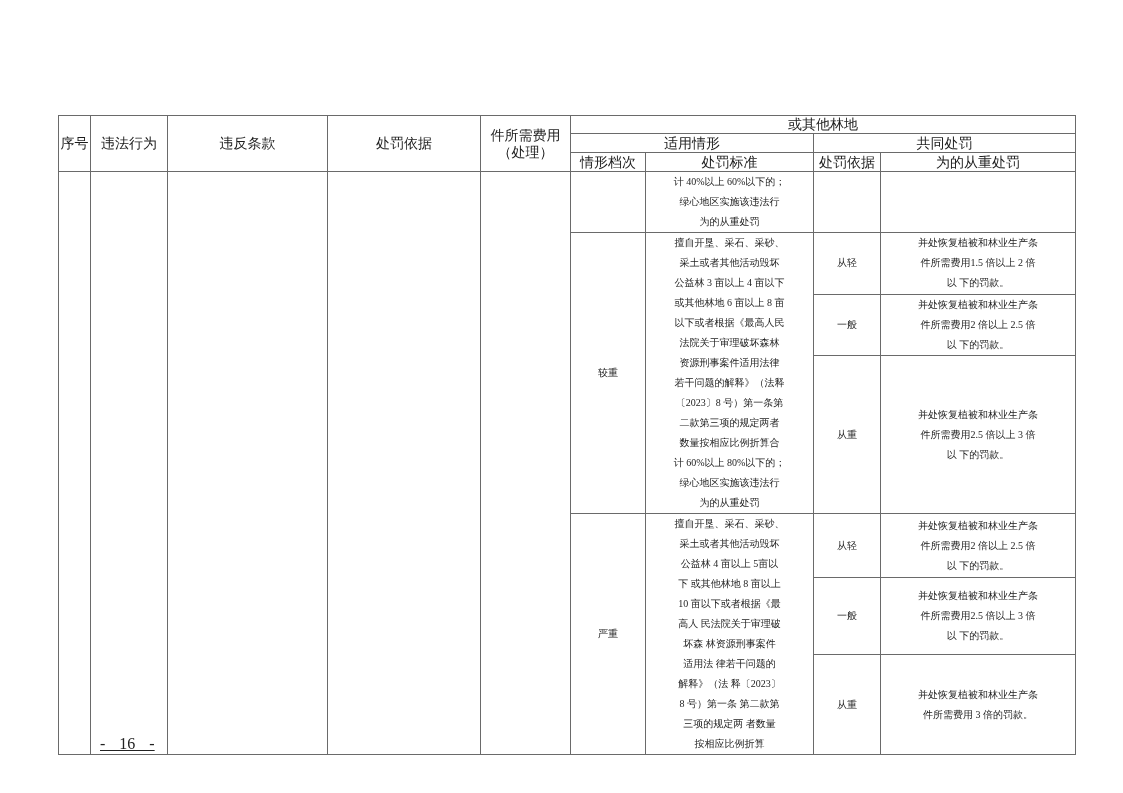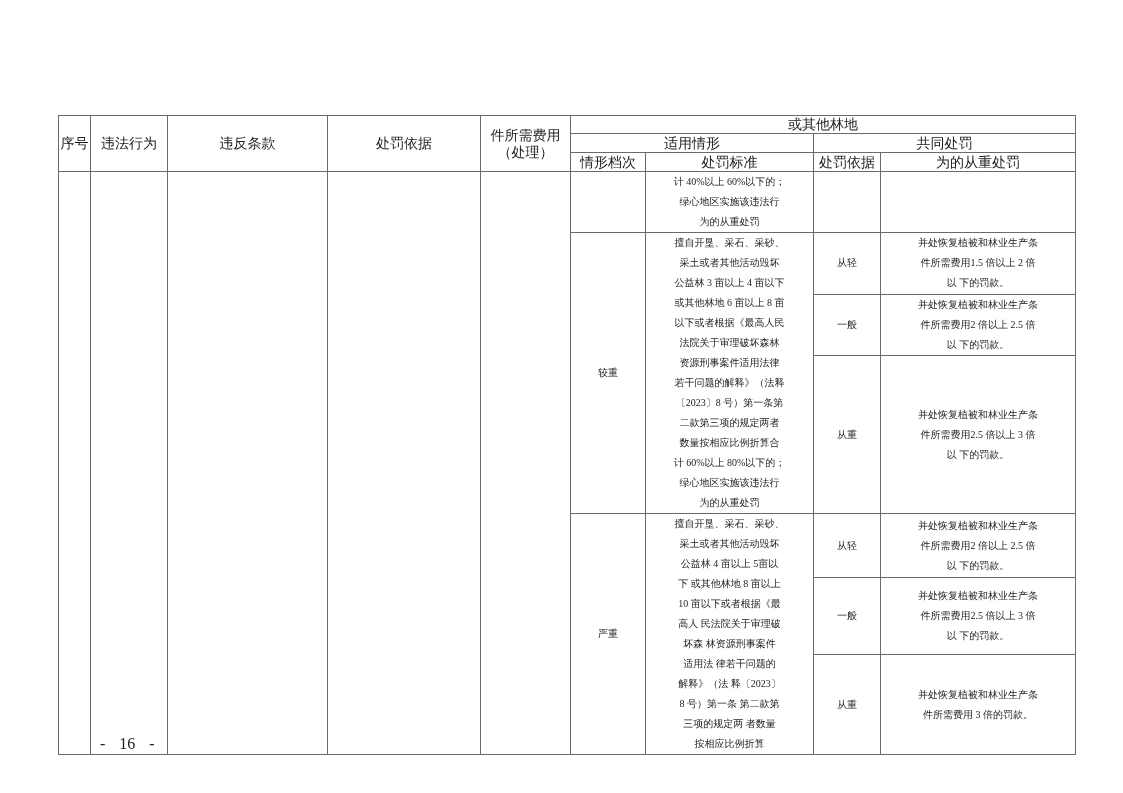--- a/index.html
+++ b/index.html
@@ -48,20 +48,21 @@
   td.lvl, td.tier {
     font-size: 14px;
   }
   .page-number {
     position: absolute;
     left: 100px;
     top: 735px;
     font-size: 16px;
     word-spacing: 10px;
     color: #222;
+    text-decoration: underline;
   }
 </style>
 </head>
 <body>
 
 <div class="page">
 
   <table class="penalty">
     <colgroup>
       <col style="width:32px">

